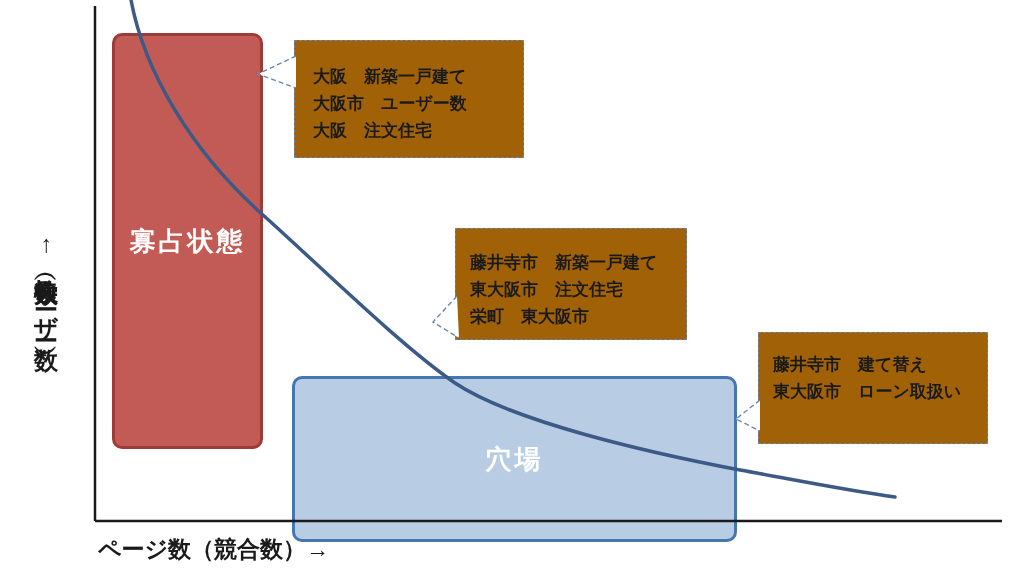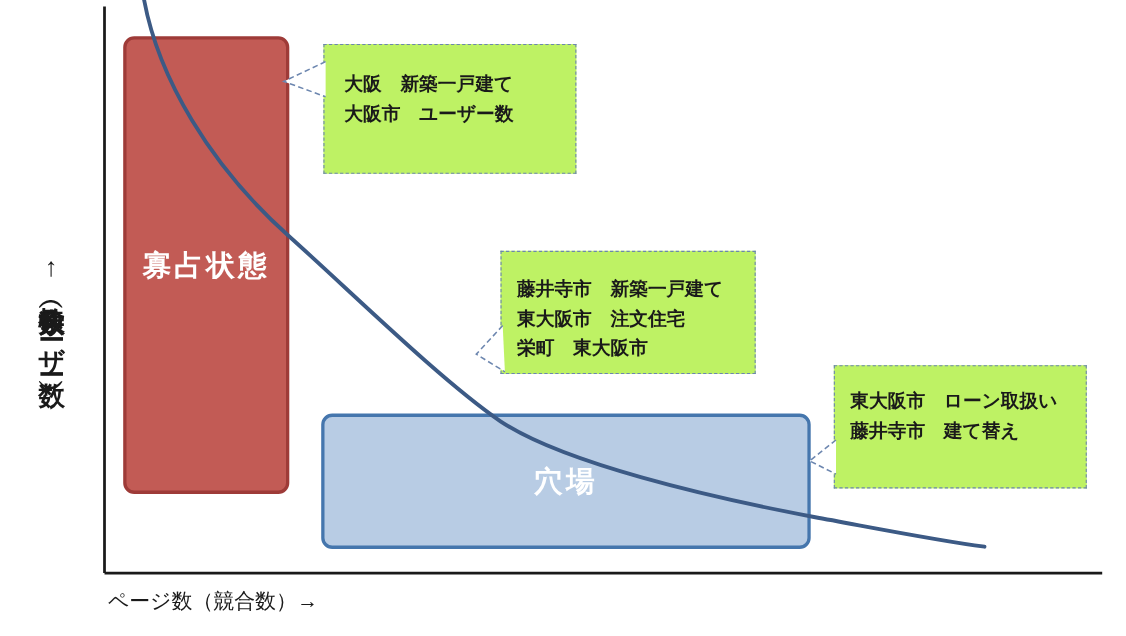--- a/index.html
+++ b/index.html
@@ -7,56 +7,57 @@
     --blue-fill:#B8CCE4; --blue-border:#4576AD;
     --curve-color:#3C5A85; --axis-color:#1A1A1A;
     --callout-border:#6C86AF; --text-color:#1A1A1A;
   }
   *{margin:0;padding:0;box-sizing:border-box;}
   body{background:#fff;font-family:"Liberation Sans",sans-serif;}
   .canvas{position:relative;width:1024px;height:578px;background:#fff;overflow:hidden;}
   .zone{position:absolute;border-radius:10px;display:flex;align-items:center;justify-content:center;}
   .zone-label{color:#fff;font-weight:700;font-size:26px;letter-spacing:3px;white-space:nowrap;}
   .zone-monopoly{left:112px;top:33px;width:151px;height:416px;background:var(--red-fill);border:3px solid var(--red-border);}
-  .zone-sweetspot{left:292px;top:376px;width:445px;height:123px;background:var(--blue-fill);border:3px solid var(--blue-border);}
-  .callout{position:absolute;background:#bef264;border:1.5px dashed var(--callout-border);color:var(--text-color);font-size:17px;font-weight:600;line-height:27px;white-space:nowrap;}
+  .zone-sweetspot{left:292px;top:376px;width:445px;height:166px;background:var(--blue-fill);border:3px solid var(--blue-border);}
+  .callout{position:absolute;background:#a16207;border:1.5px dashed var(--callout-border);color:var(--text-color);font-size:17px;font-weight:600;line-height:27px;white-space:nowrap;}
   .callout-top{left:294px;top:40px;width:230px;height:118px;padding:22px 12px 0 18px;}
   .callout-middle{left:455px;top:228px;width:232px;height:112px;padding:20px 12px 0 14px;}
   .callout-right{left:758px;top:332px;width:230px;height:112px;padding:18px 12px 0 14px;}
   .overlay{position:absolute;left:0;top:0;width:1024px;height:578px;pointer-events:none;}
   .axis{stroke:var(--axis-color);stroke-width:2.5;}
   .curve{fill:none;stroke:var(--curve-color);stroke-width:3.5;stroke-linecap:round;}
   .tail{fill:#fff;stroke:var(--callout-border);stroke-width:1.4;stroke-dasharray:5 3;}
   .y-axis-label{position:absolute;left:30px;top:230px;writing-mode:vertical-rl;text-orientation:upright;font-weight:700;font-size:24px;letter-spacing:2px;color:var(--text-color);}
-  .x-axis-label{position:absolute;left:98px;top:534px;font-weight:400;font-size:19px;color:var(--text-color);white-space:nowrap;}
+  .x-axis-label{position:absolute;left:98px;top:534px;font-weight:700;font-size:23px;color:var(--text-color);white-space:nowrap;}
 </style>
 </head>
 <body>
 
 <div class="canvas">
 
   <div class="zone zone-monopoly">
     <div class="zone-label">寡占状態</div>
   </div>
   <div class="zone zone-sweetspot">
     <div class="zone-label">穴場</div>
   </div>
 
   <div class="callout callout-top">
     <div>大阪　新築一戸建て</div>
     <div>大阪市　ユーザー数</div>
+    <div>大阪　注文住宅</div>
   </div>
   <div class="callout callout-middle">
     <div>藤井寺市　新築一戸建て</div>
     <div>東大阪市　注文住宅</div>
     <div>栄町　東大阪市</div>
   </div>
   <div class="callout callout-right">
+    <div>藤井寺市　建て替え</div>
     <div>東大阪市　ローン取扱い</div>
-    <div>藤井寺市　建て替え</div>
   </div>
 
   <svg class="overlay" viewBox="0 0 1024 578">
     <line class="axis" x1="95" y1="6" x2="95" y2="521"></line>
     <line class="axis" x1="95" y1="521" x2="1002" y2="521"></line>
     <path class="curve" d="M131,0 C144,70 190,150 263,215 C320,266 400,345 455,383 C512,421 645,452 740,470 C790,479 850,491 895,497"></path>
     <path class="tail" d="M296,56 L258,74 L296,88"></path>
     <path class="tail" d="M457,296 L433,322 L459,338"></path>
     <path class="tail" d="M760,400 L736,419 L760,431"></path>
   </svg>

